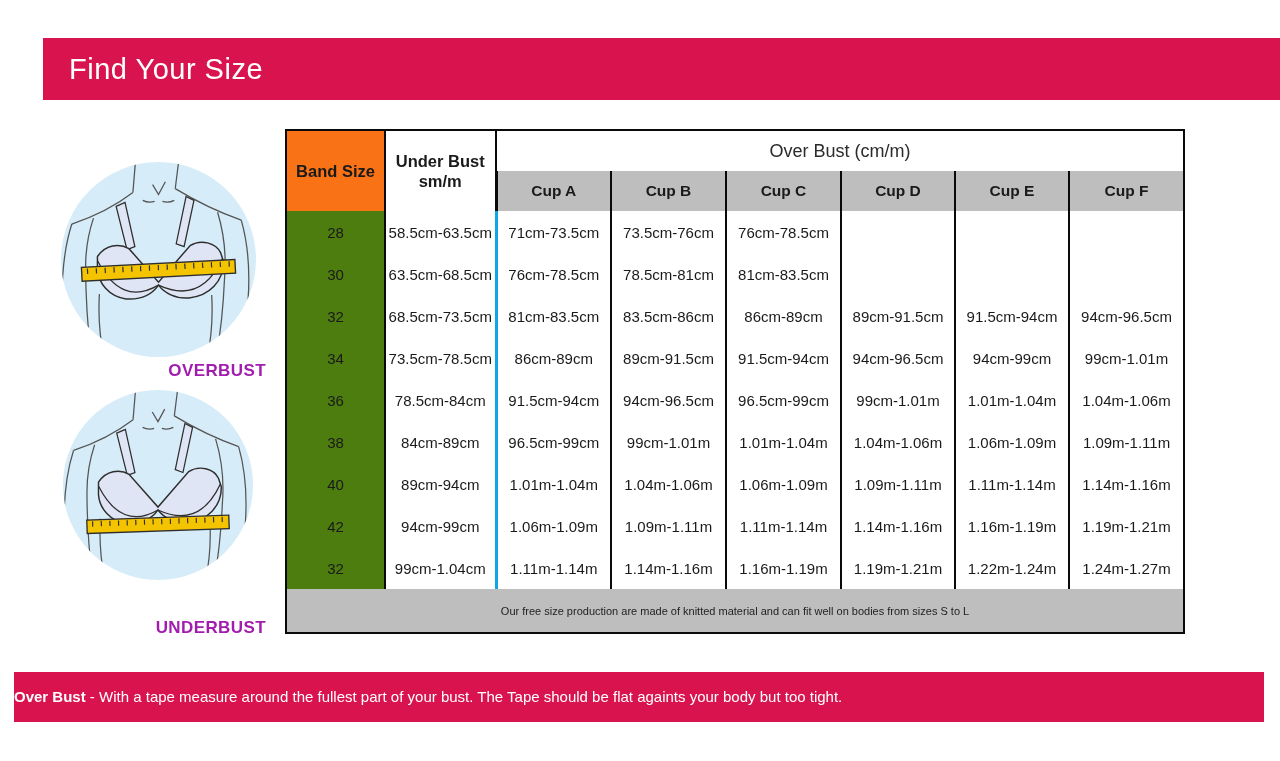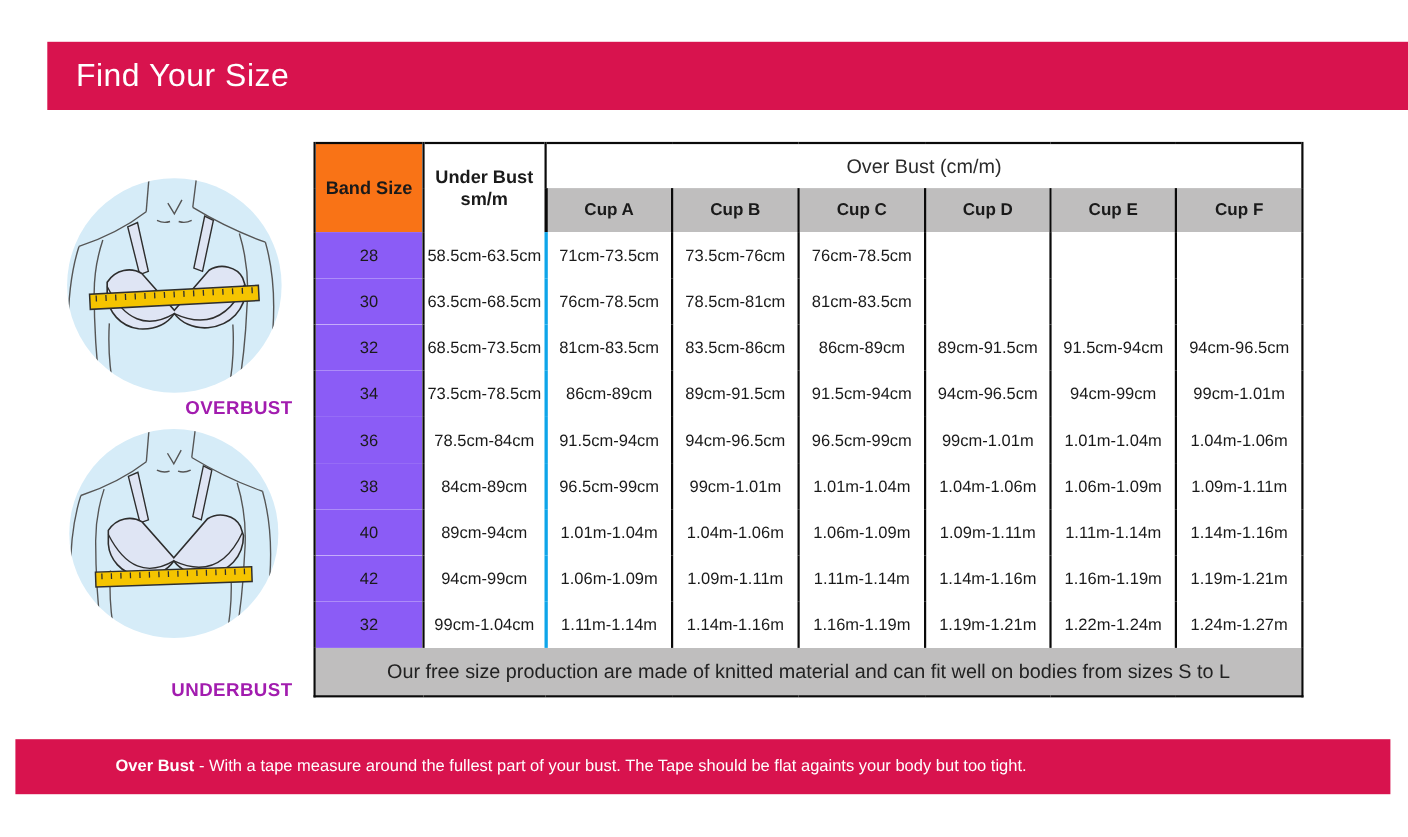--- a/index.html
+++ b/index.html
@@ -26,28 +26,28 @@
                    border:2px solid #0a0a0a;}
   .size-table th,.size-table td{border-left:2px solid #0a0a0a;border-right:2px solid #0a0a0a;
                    border-top:none;border-bottom:none;
                    padding:0;text-align:center;vertical-align:middle;overflow:hidden;}
   .band-header{background:#f97316;font-weight:bold;font-size:16.5px;}
   .underbust-header{background:#ffffff;font-weight:bold;font-size:16.5px;line-height:20px;}
   .overbust-header{background:#ffffff;font-weight:400;font-size:18px;color:#2b2b2b;height:40px;border-left:3px solid #0a0a0a;}
   .cup-header{background:#BFBEBE;font-weight:bold;font-size:15.5px;height:40px;}
   .cup-header.first{border-left:3px solid #0a0a0a;}
   .size-table tbody td{height:42px;font-size:15px;}
-  td.band-cell{background:#8b5cf6;font-size:15px;}
+  td.band-cell{background:#4d7c0f;font-size:15px;}
   td.cup-cell.first-cup{border-left:3px solid #0ea5e9;}
-  .size-table tfoot td{border:none;background:#BFBEBE;height:43px;font-size:18px;color:#222;}
+  .size-table tfoot td{border:none;background:#BFBEBE;height:43px;font-size:11px;color:#222;}
 
   
   .bottom-bar{position:absolute;left:14px;top:672px;width:1250px;height:50px;background:#D8134E;
               box-sizing:border-box;display:flex;flex-direction:column;justify-content:center;
-              padding-left:91px;color:#ffffff;font-size:15px;line-height:19.5px;}
+              color:#ffffff;font-size:15px;line-height:19.5px;}
   .bottom-bar .lbl{font-weight:bold;}
 </style>
 </head>
 <body>
 
 <div id="page">
 
   <div class="top-bar">
     <div class="title">Find Your Size</div>
   </div>

